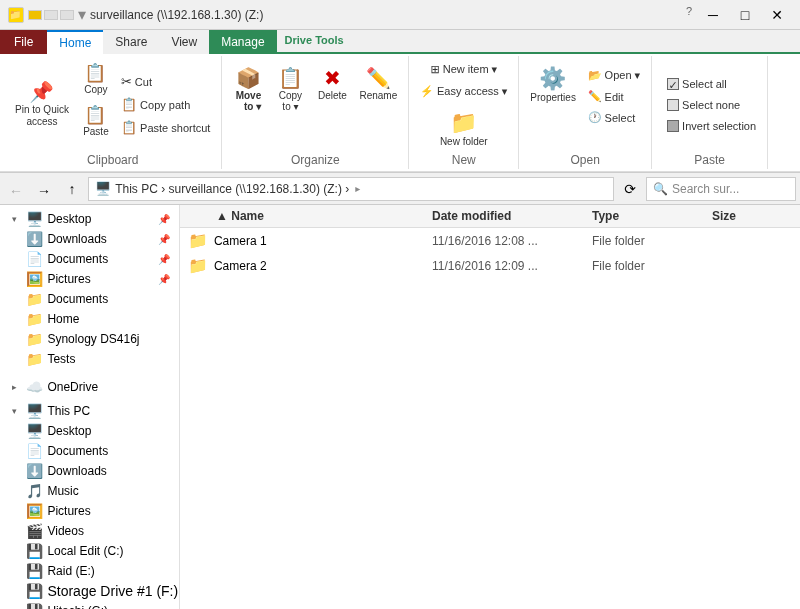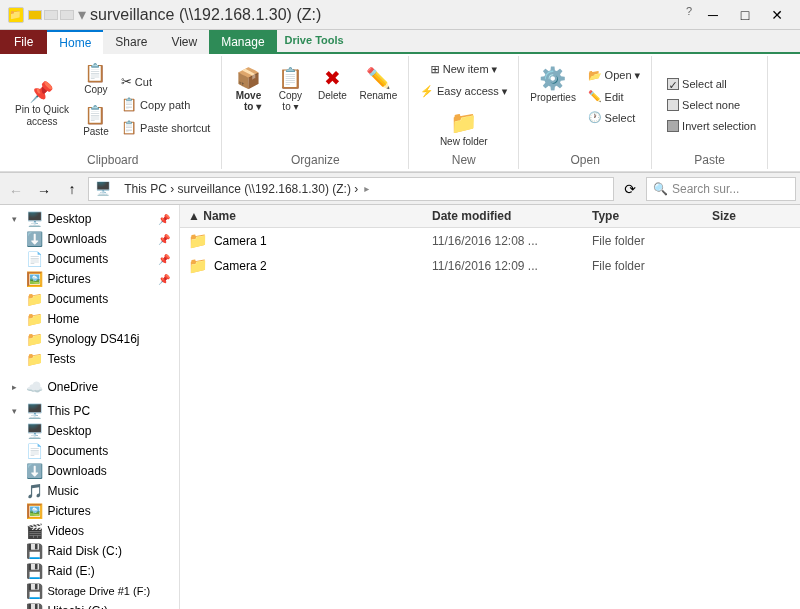--- a/index.html
+++ b/index.html
@@ -6,21 +6,21 @@
     body { font-family: 'Segoe UI', sans-serif; font-size: 12px; background: #f0f0f0; width: 800px; height: 609px; overflow: hidden; }
 
     
     .title-bar {
       display: flex; align-items: center; justify-content: space-between;
       background: #f0f0f0; height: 30px; padding: 0 8px;
       border-bottom: 1px solid #ccc;
     }
     .title-bar-left { display: flex; align-items: center; gap: 4px; }
     .title-bar-icon { width: 16px; height: 16px; background: #ffd700; border: 1px solid #ccc; border-radius: 2px; display:flex; align-items:center; justify-content:center; font-size:10px; }
-    .title-bar-title { font-size: 16px; color: #333; }
+    .title-bar-title { font-size: 12px; color: #333; }
     .title-bar-controls { display: flex; gap: 2px; }
     .title-btn { width: 30px; height: 20px; border: none; background: transparent; cursor: pointer; font-size: 14px; display: flex; align-items: center; justify-content: center; }
 
     
     .ribbon { background: #f8f8f8; border-bottom: 1px solid #ccc; }
     .ribbon-tabs { display: flex; background: #f0f0f0; }
     .ribbon-tab {
       padding: 4px 12px; font-size: 12px; cursor: pointer; border: none;
       background: transparent; color: #333;
     }
@@ -65,21 +65,21 @@
     .sidebar-item { display: flex; align-items: center; gap: 4px; padding: 2px 8px 2px 12px; cursor: pointer; font-size: 12px; white-space: nowrap; overflow: hidden; }
     .sidebar-item .arrow { font-size: 9px; color: #666; width: 10px; }
     .sidebar-item .icon { font-size: 14px; flex-shrink: 0; }
     .sidebar-item .pin { font-size: 10px; color: #999; margin-left: auto; }
 
     .sidebar-subitem { padding-left: 26px; }
 
     
     .file-list { flex: 1; background: white; padding: 0; overflow: auto; }
     .file-list-header { display: flex; background: #f5f5f5; border-bottom: 1px solid #ddd; padding: 4px 8px; font-size: 12px; font-weight: 600; color: #333; cursor: pointer; }
-    .file-list-header .col-name { flex: 1; }
+    .file-list-header .col-name { flex: 1; margin-left: 28px; }
     .file-list-header .col-date { width: 160px; }
     .file-list-header .col-type { width: 120px; }
     .file-list-header .col-size { width: 80px; }
     .file-row { display: flex; align-items: center; padding: 3px 8px; cursor: pointer; font-size: 12px; }
     .file-row .col-name { flex: 1; display: flex; align-items: center; gap: 6px; }
     .file-row .col-date { width: 160px; color: #555; }
     .file-row .col-type { width: 120px; color: #555; }
     .file-row .col-size { width: 80px; color: #555; }
     .folder-icon { font-size: 16px; }
   </style>
@@ -235,21 +235,21 @@
 
   </div>
 </div>
 
 <div class="nav-bar">
   <button class="nav-btn disabled">←</button>
   <button class="nav-btn">→</button>
   <button class="nav-btn">↑</button>
   <div class="address-bar">
     <span style="font-size:13px;">🖥️</span>
-    <span style="color:#333;margin-left:9px;">This PC › surveillance (\\192.168.1.30) (Z:) ›</span>
+    <span style="color:#333;">This PC › surveillance (\\192.168.1.30) (Z:) ›</span>
     <span style="font-size:10px;color:#888;margin-left:2px;">▸</span>
   </div>
   <button class="nav-btn">⟳</button>
   <div class="search-bar">
     <span>🔍</span>
     <span>Search sur...</span>
   </div>
 </div>
 
 <div class="main-area">
@@ -333,29 +333,29 @@
     <div class="sidebar-item sidebar-subitem">
       <span class="icon">🖼️</span>
       <span>Pictures</span>
     </div>
     <div class="sidebar-item sidebar-subitem">
       <span class="icon">🎬</span>
       <span>Videos</span>
     </div>
     <div class="sidebar-item sidebar-subitem">
       <span class="icon">💾</span>
-      <span>Raid Disk (C:)</span>
+      <span>Local Edit (C:)</span>
     </div>
     <div class="sidebar-item sidebar-subitem">
       <span class="icon">💾</span>
       <span>Raid (E:)</span>
     </div>
     <div class="sidebar-item sidebar-subitem">
       <span class="icon">💾</span>
-      <span style="font-size:11px;">Storage Drive #1 (F:)</span>
+      <span style="font-size:14px;">Storage Drive #1 (F:)</span>
     </div>
     <div class="sidebar-item sidebar-subitem">
       <span class="icon">💾</span>
       <span>Hitachi (G:)</span>
     </div>
 
   </div>
 
   <div class="file-list">
     <div class="file-list-header">

